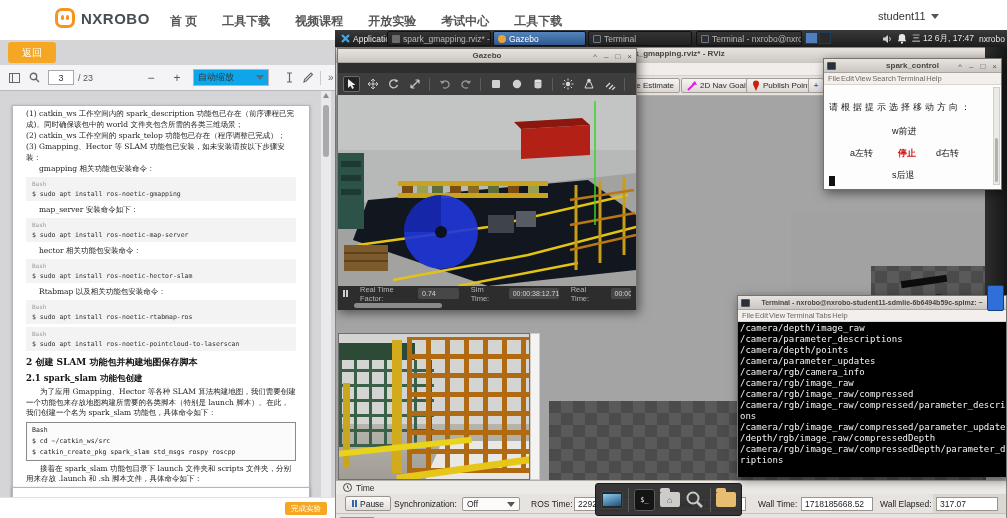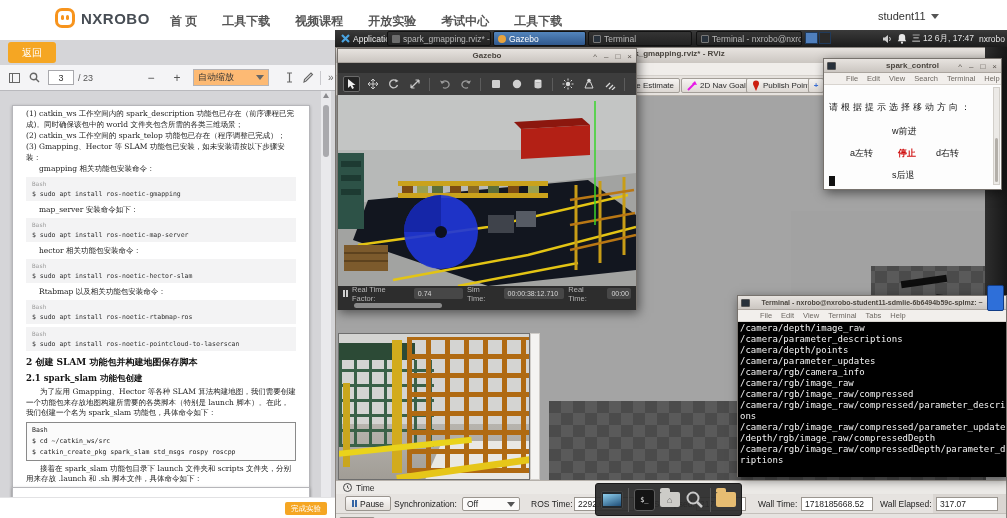--- a/index.html
+++ b/index.html
@@ -24,21 +24,21 @@
   .back-btn{position:absolute;left:8px;top:2px;width:48px;height:21px;background:#F5A623;color:#fff;
             border:none;border-radius:3px;font-size:10px;line-height:21px;text-align:center;padding:0;}
   .pdf-toolbar{position:absolute;left:0;top:25px;width:335px;height:26px;background:#f4f4f6;
                border-bottom:1px solid #b9b9bd;display:flex;align-items:center;font-size:10px;color:#555;}
   .pt-icon{margin-left:9px;display:inline-flex;align-items:center;}
   .pt-sep{width:1px;height:14px;background:#c9c9cd;margin:0 6px;}
   .page-input{width:26px;height:15px;margin-left:8px;border:1px solid #a9a9ad;background:#fff;
               font-size:9px;text-align:center;color:#333;padding:0;}
   .page-total{margin-left:4px;color:#555;font-size:9px;}
   .zoom-btn{font-size:12px;color:#555;margin-left:14px;width:12px;text-align:center;}
-  .zoom-select{margin-left:10px;width:76px;height:17px;background:#fdba74;border:1px solid #b4b4b8;
+  .zoom-select{margin-left:10px;width:76px;height:17px;background:#0ea5e9;border:1px solid #b4b4b8;
                font-size:9px;color:#333;display:flex;align-items:center;justify-content:space-between;padding:0 4px;}
   .pdf-content{position:absolute;left:0;top:51px;width:335px;height:406px;overflow:hidden;background:#d5d5d8;}
   .pdf-page{position:absolute;left:12px;width:298px;background:#fff;border:1px solid #b6b6ba;
             box-shadow:0 1px 3px rgba(0,0,0,.25);padding:2px 13px;overflow:hidden;}
   #pdf-page-1{top:-7px;height:398px;margin-top:21px;}
   #pdf-page-2{top:396px;height:70px;}
   .doc-line{font-family:"DejaVu Serif",serif;font-size:7.5px;line-height:11px;color:#222;}
   .doc-indent{padding-left:13px;}
   .codeblock{background:#f3f3f4;margin:3px 0;padding:3px 6px;}
   .codeblock .lang{font-family:"DejaVu Sans Mono",monospace;font-size:6px;color:#999;margin-bottom:3px;}
@@ -75,21 +75,21 @@
   .tb-clock{font-size:8.5px;white-space:nowrap;}
 
   
   .win{position:absolute;border:1px solid #77726d;box-shadow:2px 3px 10px rgba(0,0,0,.5);background:#ebe7e4;}
   .titlebar{height:14px;background:linear-gradient(#e7e3df,#cbc6c1);border-bottom:1px solid #aaa49e;
             position:relative;display:flex;align-items:center;}
   .title-text{position:absolute;left:0;right:0;text-align:center;font-size:8px;font-weight:bold;color:#4a453f;
               white-space:nowrap;overflow:hidden;}
   .win-ctls{position:absolute;right:4px;top:0;height:14px;display:flex;gap:7px;align-items:center;
             font-size:8px;color:#5a554f;z-index:2;}
-  .menubar{height:12px;background:#f2efec;display:flex;gap:9px;align-items:center;padding-left:22px;
+  .menubar{height:12px;background:#f2efec;display:flex;gap:1px;align-items:center;padding-left:4px;
            font-size:7.5px;color:#6e6963;border-bottom:1px solid #d8d4cf;}
   .term-icon{width:9px;height:8px;background:#28313b;border:1px solid #555;border-radius:1px;margin-left:3px;flex:0 0 auto;}
 
   
   #rviz-win{position:absolute;left:0;top:17px;width:672px;height:471px;background:#dad6d2;z-index:1;border:1px solid #8a8580;}
   .rviz-titlebar{height:15px;background:linear-gradient(#e7e3df,#cbc6c1);position:relative;}
   .rviz-title{position:absolute;left:0;right:0;top:1px;text-align:center;font-size:8px;font-weight:bold;color:#4a453f;}
   .rviz-menubar{height:13px;background:#f0edea;border-bottom:1px solid #d5d1cc;}
   .rviz-toolbar{height:20px;background:#e6e2de;border-bottom:1px solid #b5b0aa;position:relative;}
   .rviz-tool{position:absolute;top:2px;height:15px;background:linear-gradient(#f6f4f2,#ddd8d3);
@@ -150,21 +150,21 @@
                   border:1px solid #123c86;border-radius:2px;z-index:12;}
 
   
   #gazebo-win{left:2px;top:18px;width:300px;height:262px;z-index:5;}
   .gz-menustrip{height:10px;background:#2e2e2e;}
   .gz-toolbar{height:22px;background:#3d3d3d;display:flex;align-items:center;gap:4px;padding:0 5px;}
   .gz-tool{width:17px;height:16px;display:flex;align-items:center;justify-content:center;border-radius:2px;}
   .gz-tool.sel{background:#242424;border:1px solid #6a6a6a;}
   .gz-sep{width:1px;height:13px;background:#5c5c5c;margin:0 2px;}
   .gz-scene{position:relative;width:298px;height:191px;overflow:hidden;background:#b7b9b8;}
-  .gz-status{height:15px;background:#2d2d2d;display:flex;align-items:center;font-size:7.5px;color:#b5b5b5;gap:4px;padding:0 5px;}
+  .gz-status{height:15px;background:#2d2d2d;display:flex;align-items:center;font-size:7.5px;color:#b5b5b5;gap:12px;padding:0 5px;}
   .gz-val{background:#474747;border-radius:2px;color:#d5d5d5;padding:0 4px;height:11px;line-height:11px;
           font-size:7px;white-space:nowrap;overflow:hidden;}
   .gz-sliderrow{height:9px;background:#2d2d2d;position:relative;}
   .gz-slider{position:absolute;left:16px;top:2px;width:88px;height:5px;background:#8a8a8a;border-radius:3px;}
 
   
   #spark-win{left:488px;top:28px;width:179px;height:132px;z-index:6;}
   .sc-content{position:relative;width:100%;height:104px;background:#fdfdfd;font-size:9px;color:#171717;}
   .sc-line{position:absolute;white-space:nowrap;}
   .sc-stop{color:#D01010;font-weight:bold;}

